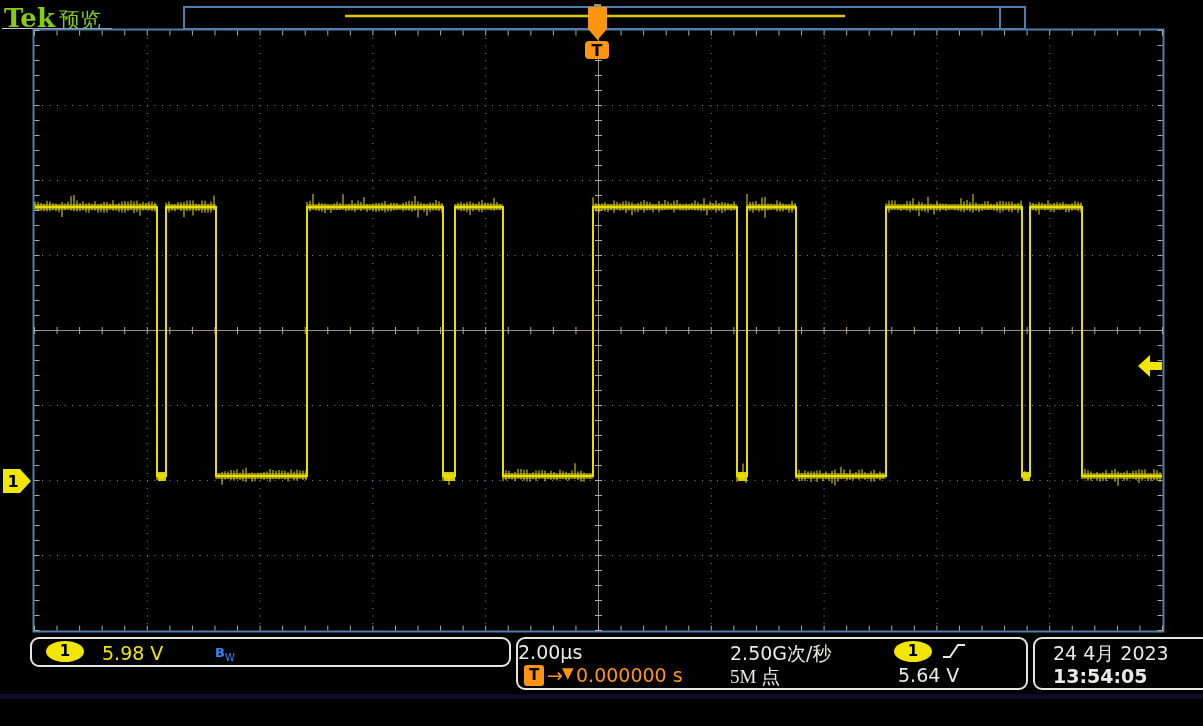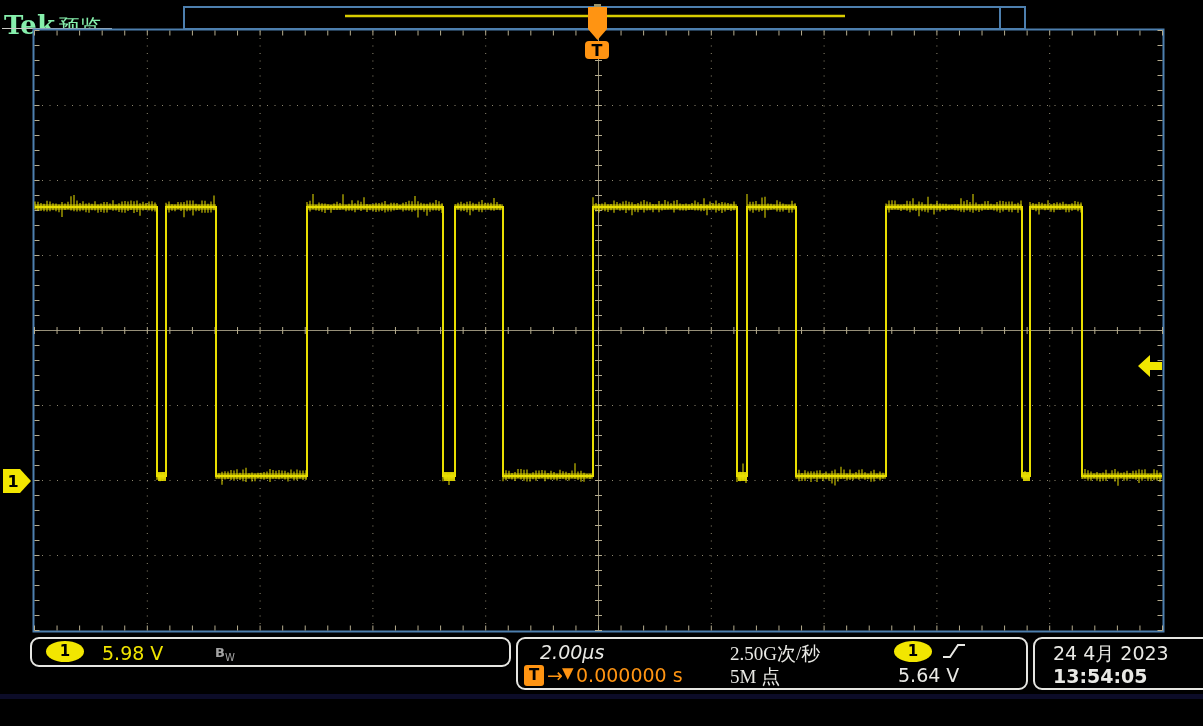--- a/index.html
+++ b/index.html
@@ -1,38 +1,38 @@
 <!DOCTYPE html>
 <html><head>
 <meta charset="utf-8">
 <style>
   html,body{margin:0;padding:0;background:#000;}
   body{width:1203px;height:726px;position:relative;overflow:hidden;
        font-family:"DejaVu Sans","Liberation Sans",sans-serif;}
   .abs{position:absolute;}
   
-  #logo{left:4px;top:10px;color:#86efac;white-space:nowrap;}
+  #logo{left:4px;top:3px;color:#84cc16;white-space:nowrap;}
   #logo .brand{font-family:"DejaVu Serif","Liberation Serif",serif;font-weight:bold;font-size:26px;}
   #logo .mode{font-size:21px;margin-left:4px;}
   #logo-underline{left:2px;top:28px;width:110px;height:1px;background:#c9c9c5;}
   
   #topbar{left:183px;top:6px;width:843px;height:24px;border:2px solid #4d7fae;
           box-sizing:border-box;background:#000;}
   #topbar-divider{left:999px;top:7px;width:2px;height:22px;background:#4d7fae;}
   
   .box{position:absolute;border:2px solid #e6e6e2;border-radius:9px;background:#000;box-sizing:border-box;}
   #box-ch1{left:30px;top:637px;width:481px;height:30px;}
   #box-horiz{left:516px;top:637px;width:512px;height:53px;}
   #box-date{left:1033px;top:637px;width:186px;height:53px;}
   .badge{position:absolute;width:38px;height:21px;border-radius:50%;background:#f2e600;
          color:#000;font-weight:bold;font-size:15px;text-align:center;line-height:21px;}
   .ytext{color:#f0e400;font-size:19px;white-space:nowrap;}
   .wtext{color:#e9e9e5;font-size:19px;white-space:nowrap;}
   .otext{color:#ff9412;font-size:19px;white-space:nowrap;}
-  #bw{left:183px;top:3px;color:#a3a3a3;}
+  #bw{left:183px;top:3px;color:#3b82f6;}
   #bw .b{font-size:13px;font-weight:bold;}
   #bw .w{font-size:10px;vertical-align:-4px;}
   .tbox{position:absolute;width:20px;height:21px;background:#ff9412;border-radius:3px;
         color:#000;font-weight:bold;font-size:15px;text-align:center;line-height:21px;}
   #navy-strip{left:0;top:694px;width:1203px;height:5px;background:#0c0c28;}
   svg{position:absolute;left:0;top:0;pointer-events:none;}
 </style>
 </head>
 <body>
 
@@ -766,22 +766,22 @@
 
 <div id="navy-strip" class="abs"></div>
 
 <div id="box-ch1" class="box">
   <span class="badge" style="left:14px;top:2px;">1</span>
   <span class="ytext abs" style="left:70px;top:3px;">5.98 V</span>
   <span id="bw" class="abs"><span class="b">B</span><span class="w">W</span></span>
 </div>
 
 <div id="box-horiz" class="box">
-  <span class="wtext abs" style="left:22px;top:2px;font-style:italic;">2.00µs</span>
-  <span class="wtext abs" style="left:212px;top:2px;font-family:Liberation Serif, serif;">2.50G次/秒</span>
+  <span class="wtext abs" style="left:0;top:2px;">2.00µs</span>
+  <span class="wtext abs" style="left:212px;top:2px;">2.50G次/秒</span>
   <span class="badge" style="left:376px;top:2px;">1</span>
   <svg class="abs" style="left:424px;top:3px;" width="24" height="19">
     <polyline points="1,15 8,15 16,3 23,3" fill="none" stroke="#e9e9e5" stroke-width="2"></polyline>
   </svg>
   <span class="tbox" style="left:6px;top:26px;">T</span>
   <span class="otext abs" style="left:29px;top:25px;">→</span>
   <span class="otext abs" style="left:44px;top:25px;font-size:15px;">▼</span>
   <span class="otext abs" style="left:58px;top:25px;">0.000000 s</span>
   <span class="wtext abs" style="left:212px;top:25px;font-family:Liberation Serif, serif;">5M 点</span>
   <span class="wtext abs" style="left:380px;top:25px;">5.64 V</span>

